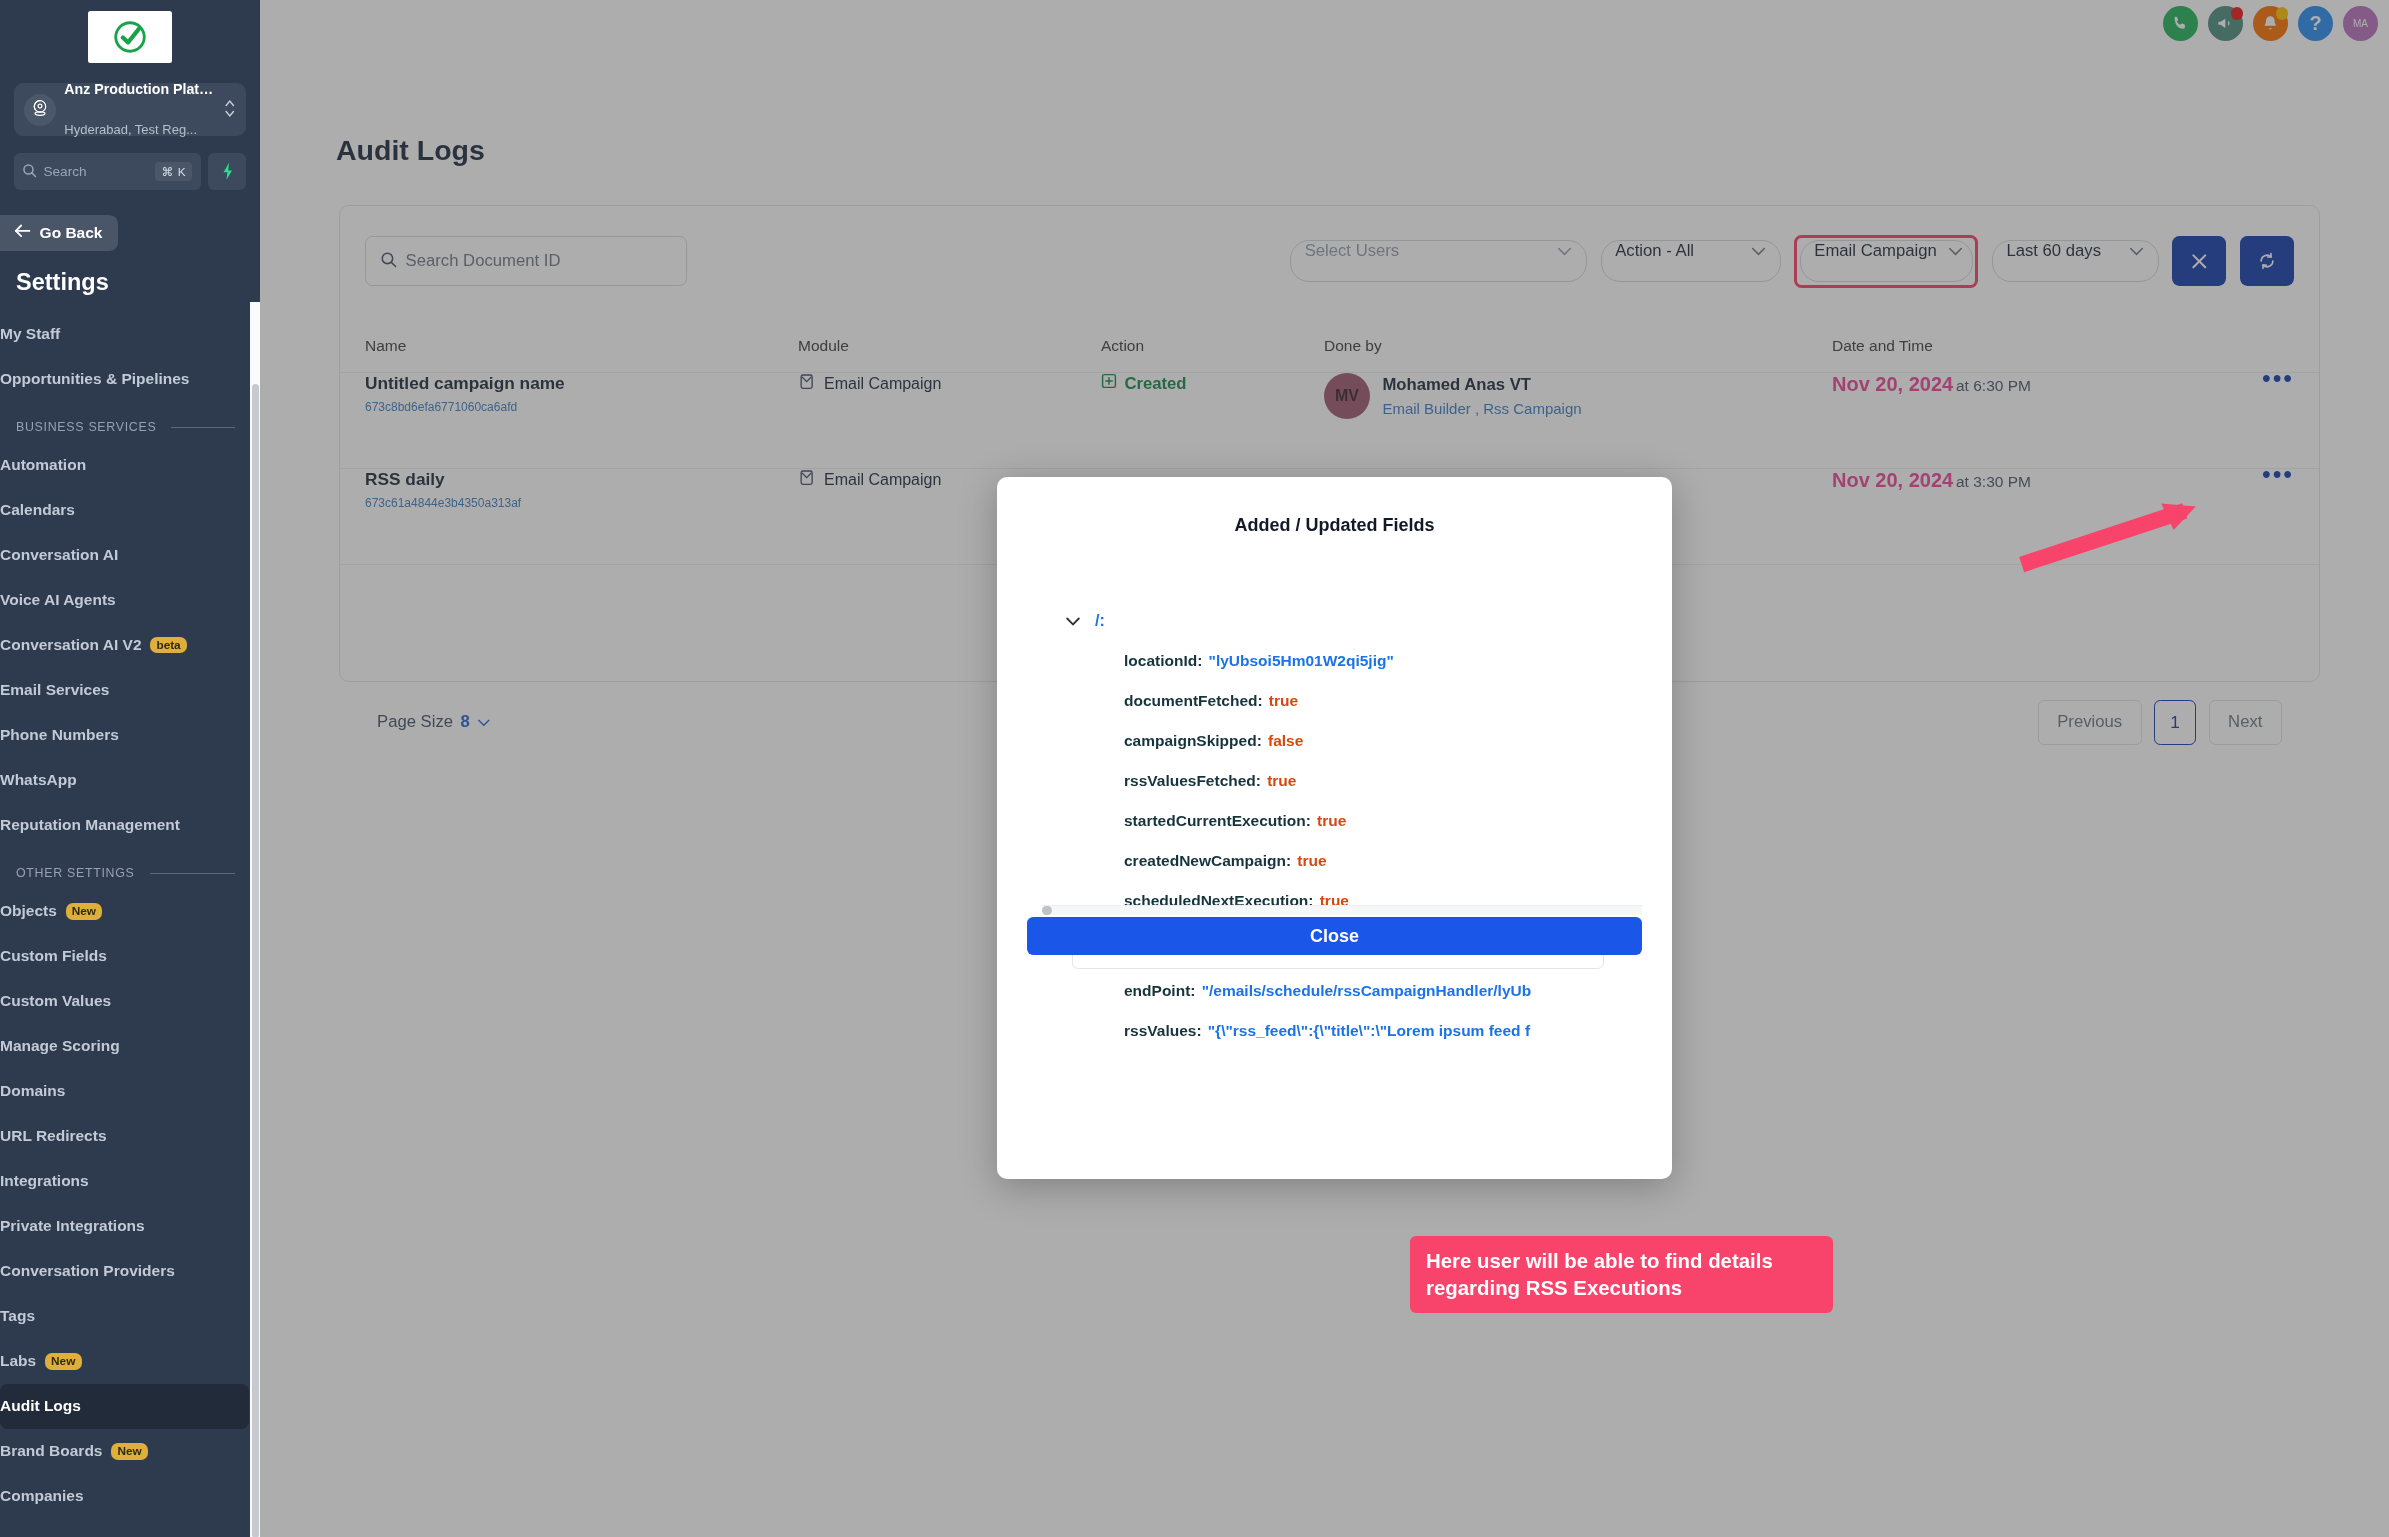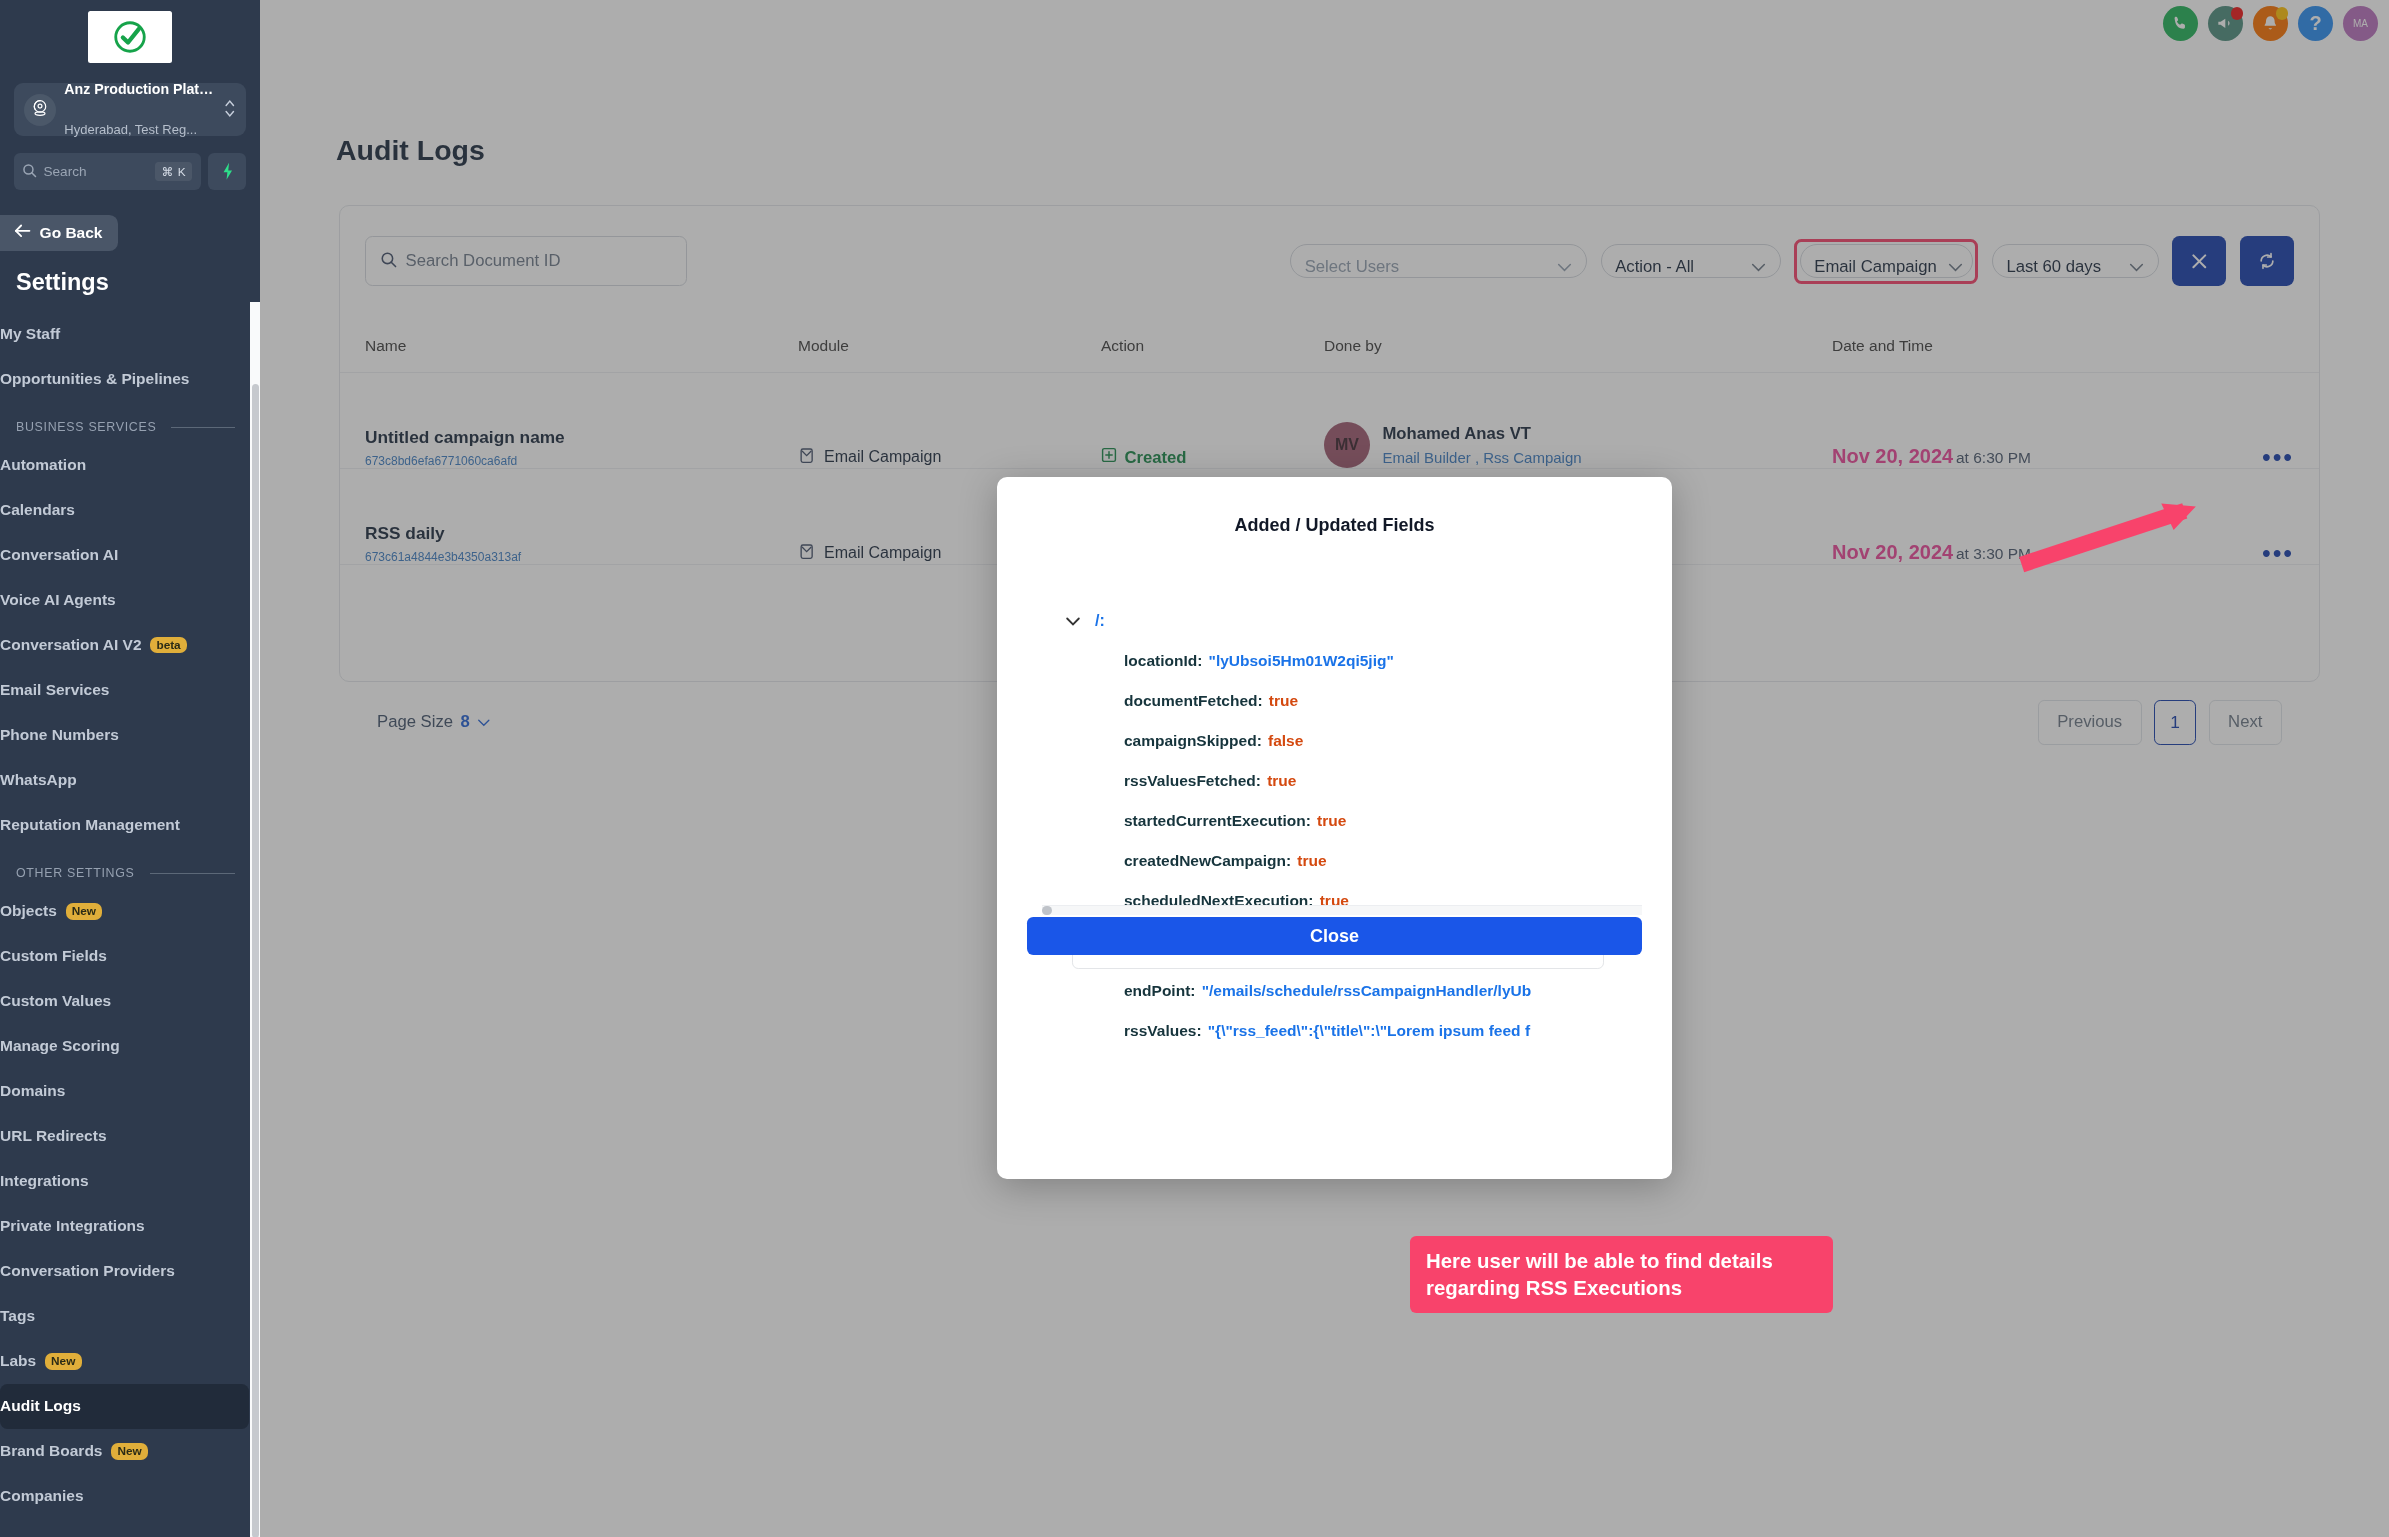--- a/index.html
+++ b/index.html
@@ -148,22 +148,22 @@
     display: flex; align-items: center;
   }
   .input-doc {
     width: 322px; height: 50px;
     border: 0.6px solid #d4d8de; border-radius: 7.4px;
     display: flex; align-items: center; gap: 8.7px; padding: 0 13.6px;
   }
   .input-doc .ph { color: #6e7a8a; font-size: 16.7px; }
   .spacer { flex: 1 1 auto; }
   .sel {
-    height: 34px; border: 0.6px solid #d4d8de; border-radius: 19px;
-    display: flex; align-items: flex-end; justify-content: space-between;
+    height: 42px; border: 0.6px solid #d4d8de; border-radius: 19px;
+    display: flex; align-items: flex-start; justify-content: space-between;
     gap: 11px; padding: 0 13.6px; color: #1d2b3f; font-size: 16.7px;
     margin-left: 13.6px; background: #ffffff; white-space: nowrap;
   }
   .sel.muted { color: #93a0b0; }
   .sel-users { width: 297px; }
   .sel-action { width: 180px; }
   .sel-module { width: 173px; }
   .sel-date { width: 167px; }
   .hl-wrap {
     border: 3.7px solid #f8436b; border-radius: 7.4px;
@@ -178,21 +178,21 @@
   }
 
   
   .tbl { position: absolute; left: 0; right: 0; top: 113px; }
   .thead {
     display: flex; height: 54px; align-items: center;
     border-bottom: 0.6px solid #eceef1; padding: 0 25px;
     color: #404040; font-size: 15.5px;
   }
   .trow {
-    display: flex; height: 96px; align-items: flex-end;
+    display: flex; height: 96px; align-items: flex-start;
     border-bottom: 0.6px solid #eceef1; padding: 0 25px;
   }
   .c-name { width: 433px; }
   .c-module { width: 303px; }
   .c-action { width: 223px; }
   .c-doneby { width: 508px; }
   .c-date { width: 421px; }
   .c-menu { flex: 1 1 auto; text-align: right; }
   .r-title { color: #1d2b3f; font-size: 17.3px; font-weight: 700; }
   .r-sub { color: #3f7fc4; font-size: 12px; margin-top: 6.2px; }

